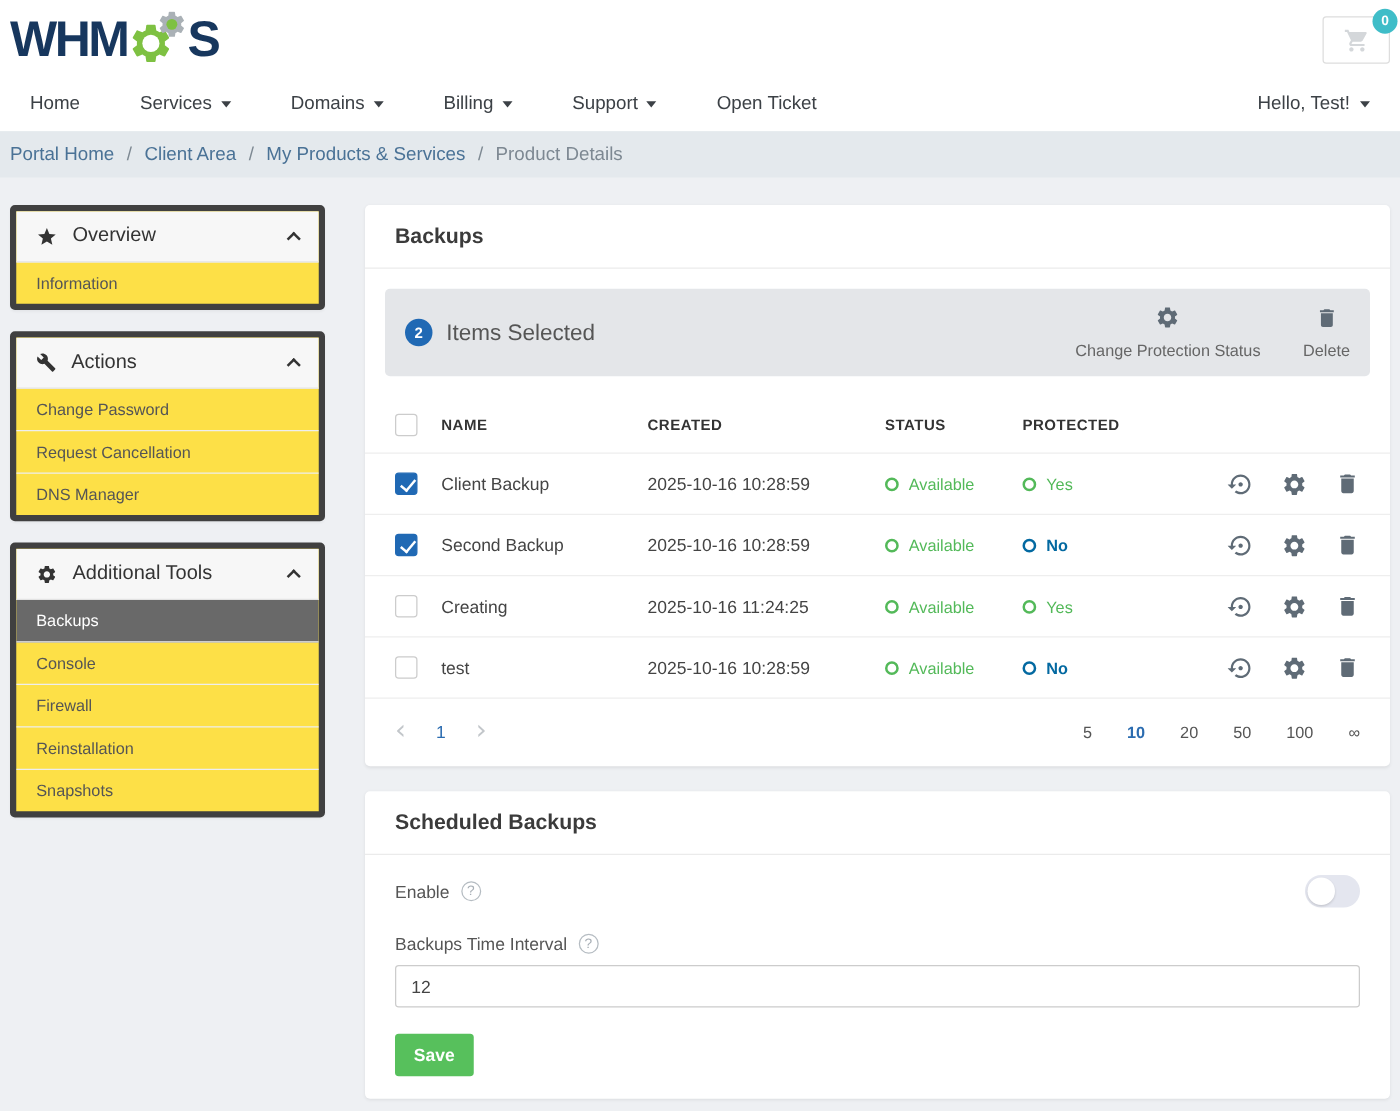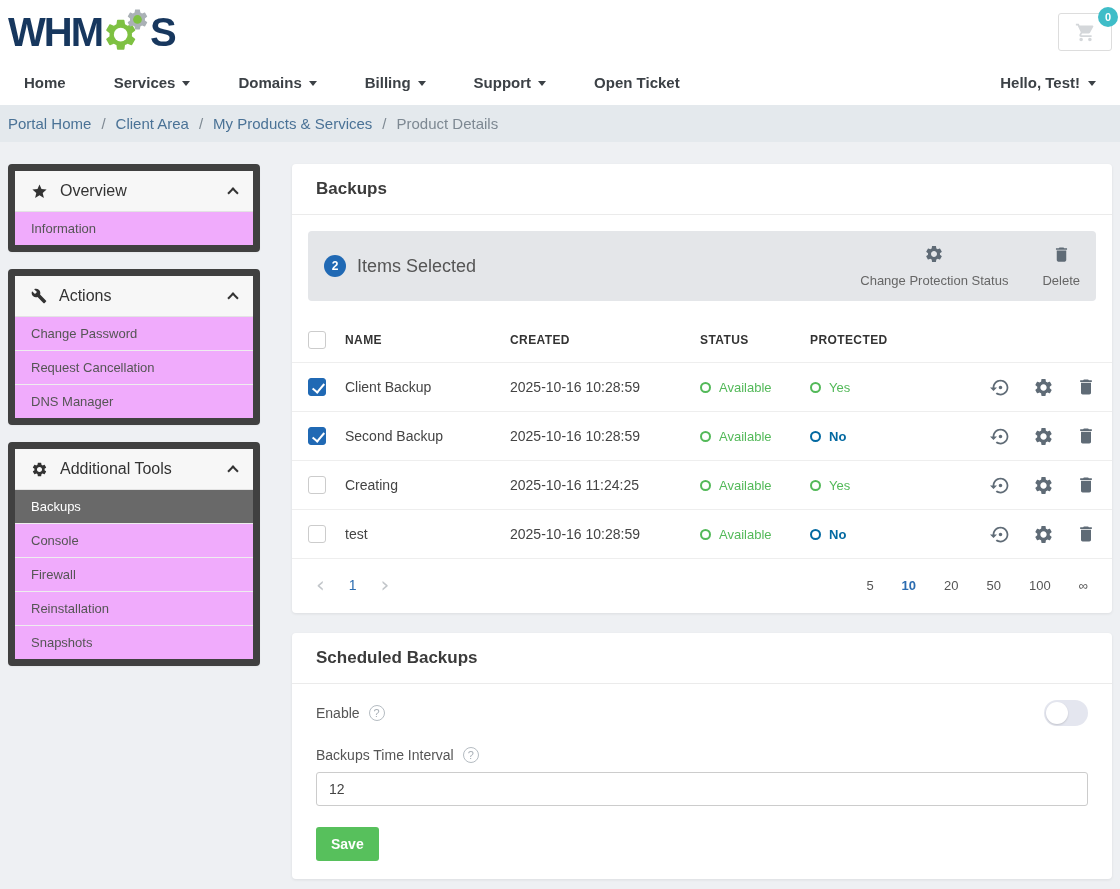--- a/index.html
+++ b/index.html
@@ -13,56 +13,56 @@
   .logo svg { margin:0 -2px; }
   .top-right { margin-left:auto; display:flex; align-items:center; gap:14px; }
   .searchbox { display:flex; align-items:center; width:324px; height:38px; border:1px solid #ccc; border-radius:3px; padding:0 12px; background:#fff; }
   .searchbox svg { flex:none; margin-right:10px; }
   .searchbox input { border:none; outline:none; width:100%; font-size:15px; color:#555; font-family:"Liberation Sans",sans-serif; }
   .searchbox input::placeholder { color:#9aa1a8; }
   .cartbtn { position:relative; width:54px; height:38px; border:1px solid #ddd; border-radius:3px; background:#fff; display:flex; align-items:center; justify-content:center; cursor:pointer; }
   .cart-badge { position:absolute; top:-7px; right:-7px; width:20px; height:20px; border-radius:50%; background:#3fbdc8; color:#fff; font-size:11px; font-weight:bold; display:flex; align-items:center; justify-content:center; }
 
   
-  .mainnav { background:#fff; display:flex; align-items:center; padding:0 24px; height:45px; font-size:15px;font-weight:bold; }
+  .mainnav { background:#fff; display:flex; align-items:center; padding:0 24px; height:45px; font-size:15px; }
   .nav-item { margin-right:48px; display:flex; align-items:center; gap:7px; color:#3c4146; cursor:pointer; }
   .caret { width:0; height:0; border-left:4px solid transparent; border-right:4px solid transparent; border-top:5px solid #3c4146; margin-top:2px; }
   .usermenu { margin-left:auto; margin-right:0; display:flex; align-items:center; gap:8px; cursor:pointer; }
 
   
   .breadcrumb { background:#e4e9ed; padding:10px 8px; font-size:15px; display:flex; gap:10px; align-items:center; }
   .crumb-link { color:#4a7296; cursor:pointer; }
   .crumb-sep { color:#7d8892; }
   .crumb-current { color:#7d8892; }
 
   
   .layout { display:flex; align-items:flex-start; padding:22px 8px 0 8px; gap:32px; }
   .sidebar { width:252px; flex:none; }
   .mainarea { flex:1; }
 
   
-  .spanel { background:#f0abfc; border:7px solid #404040; border-radius:4px; overflow:hidden; margin-bottom:17px; box-shadow:0 1px 2px rgba(0,0,0,.04); }
+  .spanel { background:#fde047; border:5px solid #404040; border-radius:4px; overflow:hidden; margin-bottom:17px; box-shadow:0 1px 2px rgba(0,0,0,.04); }
   .spanel-head { display:flex; align-items:center; gap:12px; background:#f7f7f7; border-bottom:1px solid #e3e3e3; padding:11px 16px; font-size:16px; color:#333; cursor:pointer; }
   .chev-up { width:8px; height:8px; border-right:2px solid #333; border-bottom:2px solid #333; transform:rotate(-135deg); margin-left:auto; margin-top:4px; }
   .side-item { padding:9px 16px; font-size:13px; color:#555; border-bottom:1px solid #eee; cursor:pointer; }
   .side-item:last-child { border-bottom:none; }
   .side-item.active { background:#696969; color:#fff; }
 
   
   .mpanel { background:#fff; border-radius:4px; box-shadow:0 1px 3px rgba(0,0,0,.08); margin-bottom:20px; }
   .mpanel-title { padding:15px 24px; font-size:17px; font-weight:bold; color:#3b3b3b; border-bottom:1px solid #ebebeb; }
 
   .selection-bar { margin:16px; background:#e4e6e9; border-radius:4px; display:flex; align-items:center; padding:13px 16px; }
   .sel-badge { width:22px; height:22px; border-radius:50%; background:#2069b4; color:#fff; font-size:12px; font-weight:bold; display:flex; align-items:center; justify-content:center; margin-right:11px; flex:none; }
   .sel-label { font-size:18px; color:#555; }
   .sel-actions { margin-left:auto; display:flex; align-items:center; gap:34px; }
   .sel-action { display:flex; align-items:center; gap:9px; font-size:13px; color:#666; cursor:pointer;flex-direction:column; }
 
   
-  .trow { display:flex; align-items:center; padding:0 16px; height:49px; border-bottom:1px solid #eee; }
+  .trow { display:flex; align-items:center; padding:0 24px; height:49px; border-bottom:1px solid #eee; }
   .thead { height:46px; }
   .c-check { width:37px; flex:none; }
   .c-name { width:165px; flex:none; font-size:14px; color:#444; }
   .c-created { width:190px; flex:none; font-size:14px; color:#444; }
   .c-status { width:110px; flex:none; }
   .c-prot { flex:1; }
   .c-actions { display:flex; align-items:center; gap:22px; }
   .thead .hl { font-size:12px; font-weight:bold; color:#333; letter-spacing:.4px; }
   .cbox { width:18px; height:18px; border:1px solid #ccc; border-radius:3px; background:#fff; cursor:pointer; position:relative; }
   .cbox.checked { background:#2069b4; border-color:#2069b4; }

